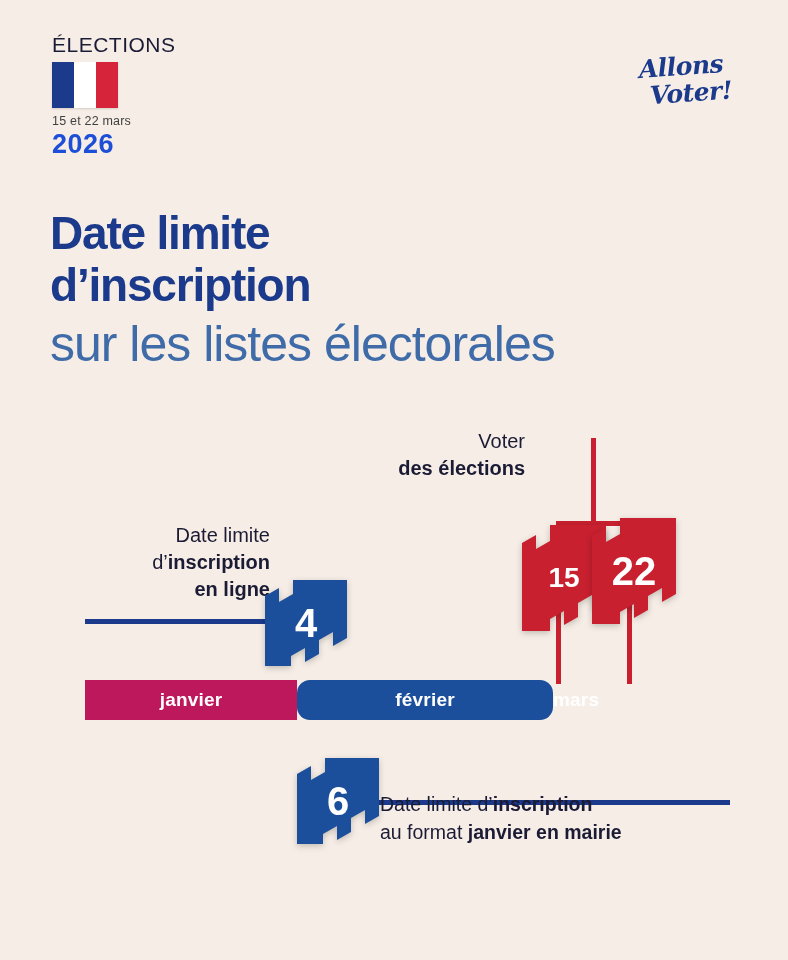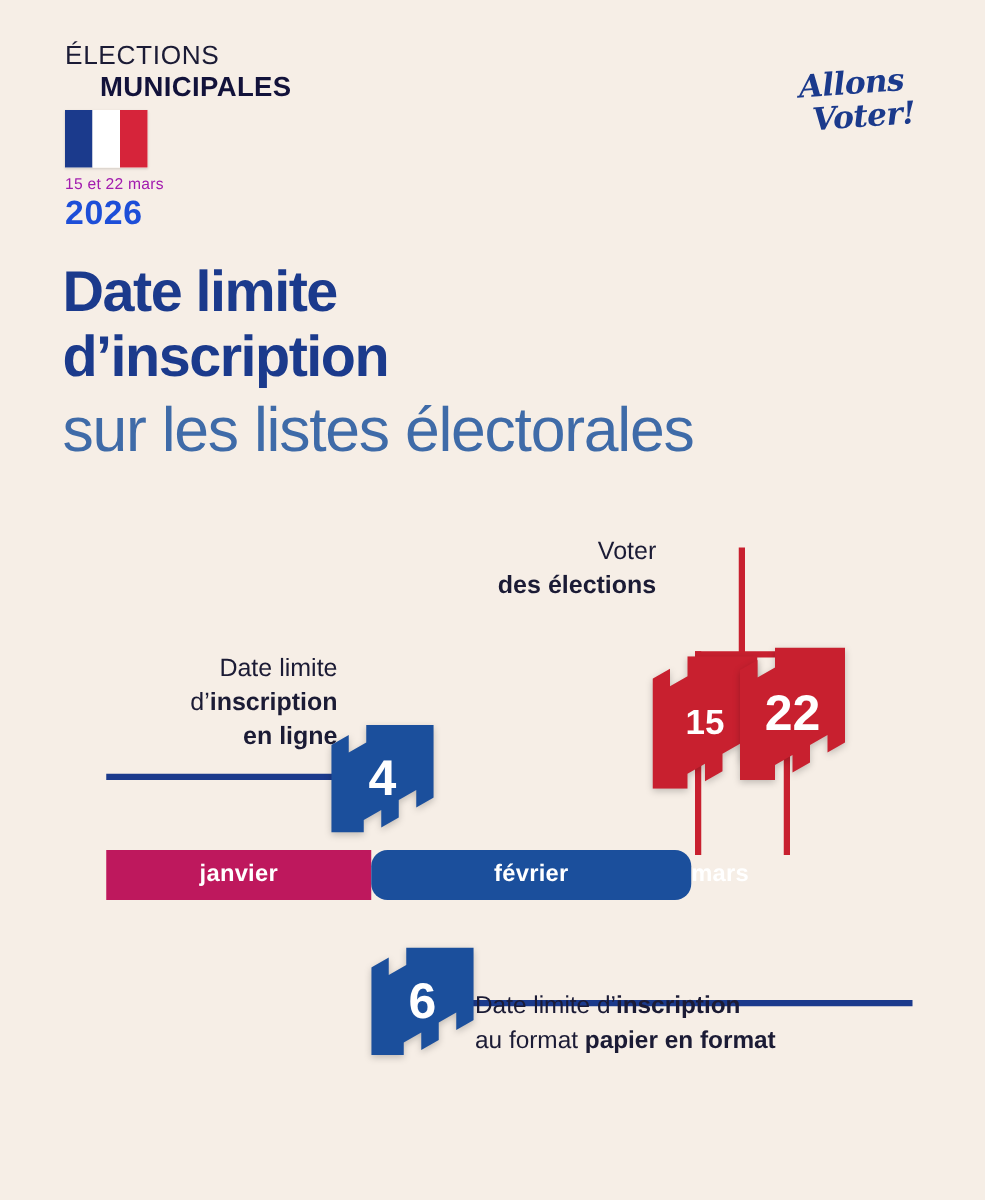--- a/index.html
+++ b/index.html
@@ -56,21 +56,21 @@
     display: flex;
     flex: 0 0 auto;
     box-shadow: 0 1px 2px rgba(0,0,0,0.15);
   }
   .flag span { display: block; height: 100%; }
   .flag .b { width: 33.34%; background: #1b3a8c; }
   .flag .w { width: 33.33%; background: #ffffff; }
   .flag .r { width: 33.33%; background: #d6243a; }
   .date-small {
     font-size: 12.5px;
-    color: #a21caf;
+    color: #404040;
     margin-top: 6px;
     letter-spacing: 0.2px;
   }
   .year {
     font-size: 27px;
     font-weight: 700;
     color: #1d4ed8;
     letter-spacing: 0.5px;
     margin-top: 1px;
   }
@@ -313,21 +313,20 @@
     height: 106px;
     font-size: 40px;
   }
 </style>
 </head>
 <body>
 
 <div class="header">
   <div class="logo-block">
     <div class="logo-elections">ÉLECTIONS</div>
-    <div class="logo-municipales">MUNICIPALES</div>
     <div class="flag-row">
       <div class="flag">
         <span class="b"></span>
           <span class="w"></span>
           <span class="r"></span>
       </div>
     </div>
     <div class="date-small">15 et 22 mars</div>
     <div class="year">2026</div>
   </div>
@@ -369,21 +368,21 @@
 
   <div class="bar">
     <div class="month month-jan">janvier</div>
     <div class="month month-fev">février</div>
     <div class="month month-mars">mars</div>
   </div>
 
   <div class="line-paper"></div>
   <div class="label-paper">
     <span>Date limite d’</span><b>inscription</b><br>
-    <span>au format </span><b>papier en format</b>
+    <span>au format </span><b>janvier en mairie</b>
   </div>
 
   <div class="badge badge-4">
     <svg class="shape" viewBox="0 0 82 86" preserveAspectRatio="none">
       <polygon points="0,16 14,8 14,22 28,14 28,0 82,0 82,58 68,66 68,52 54,60 54,74 40,82 40,68 26,76 26,86 0,86" fill="#1b4f9c"></polygon>
     </svg>
     <span class="num">4</span>
   </div>
 
   <div class="badge badge-6">

